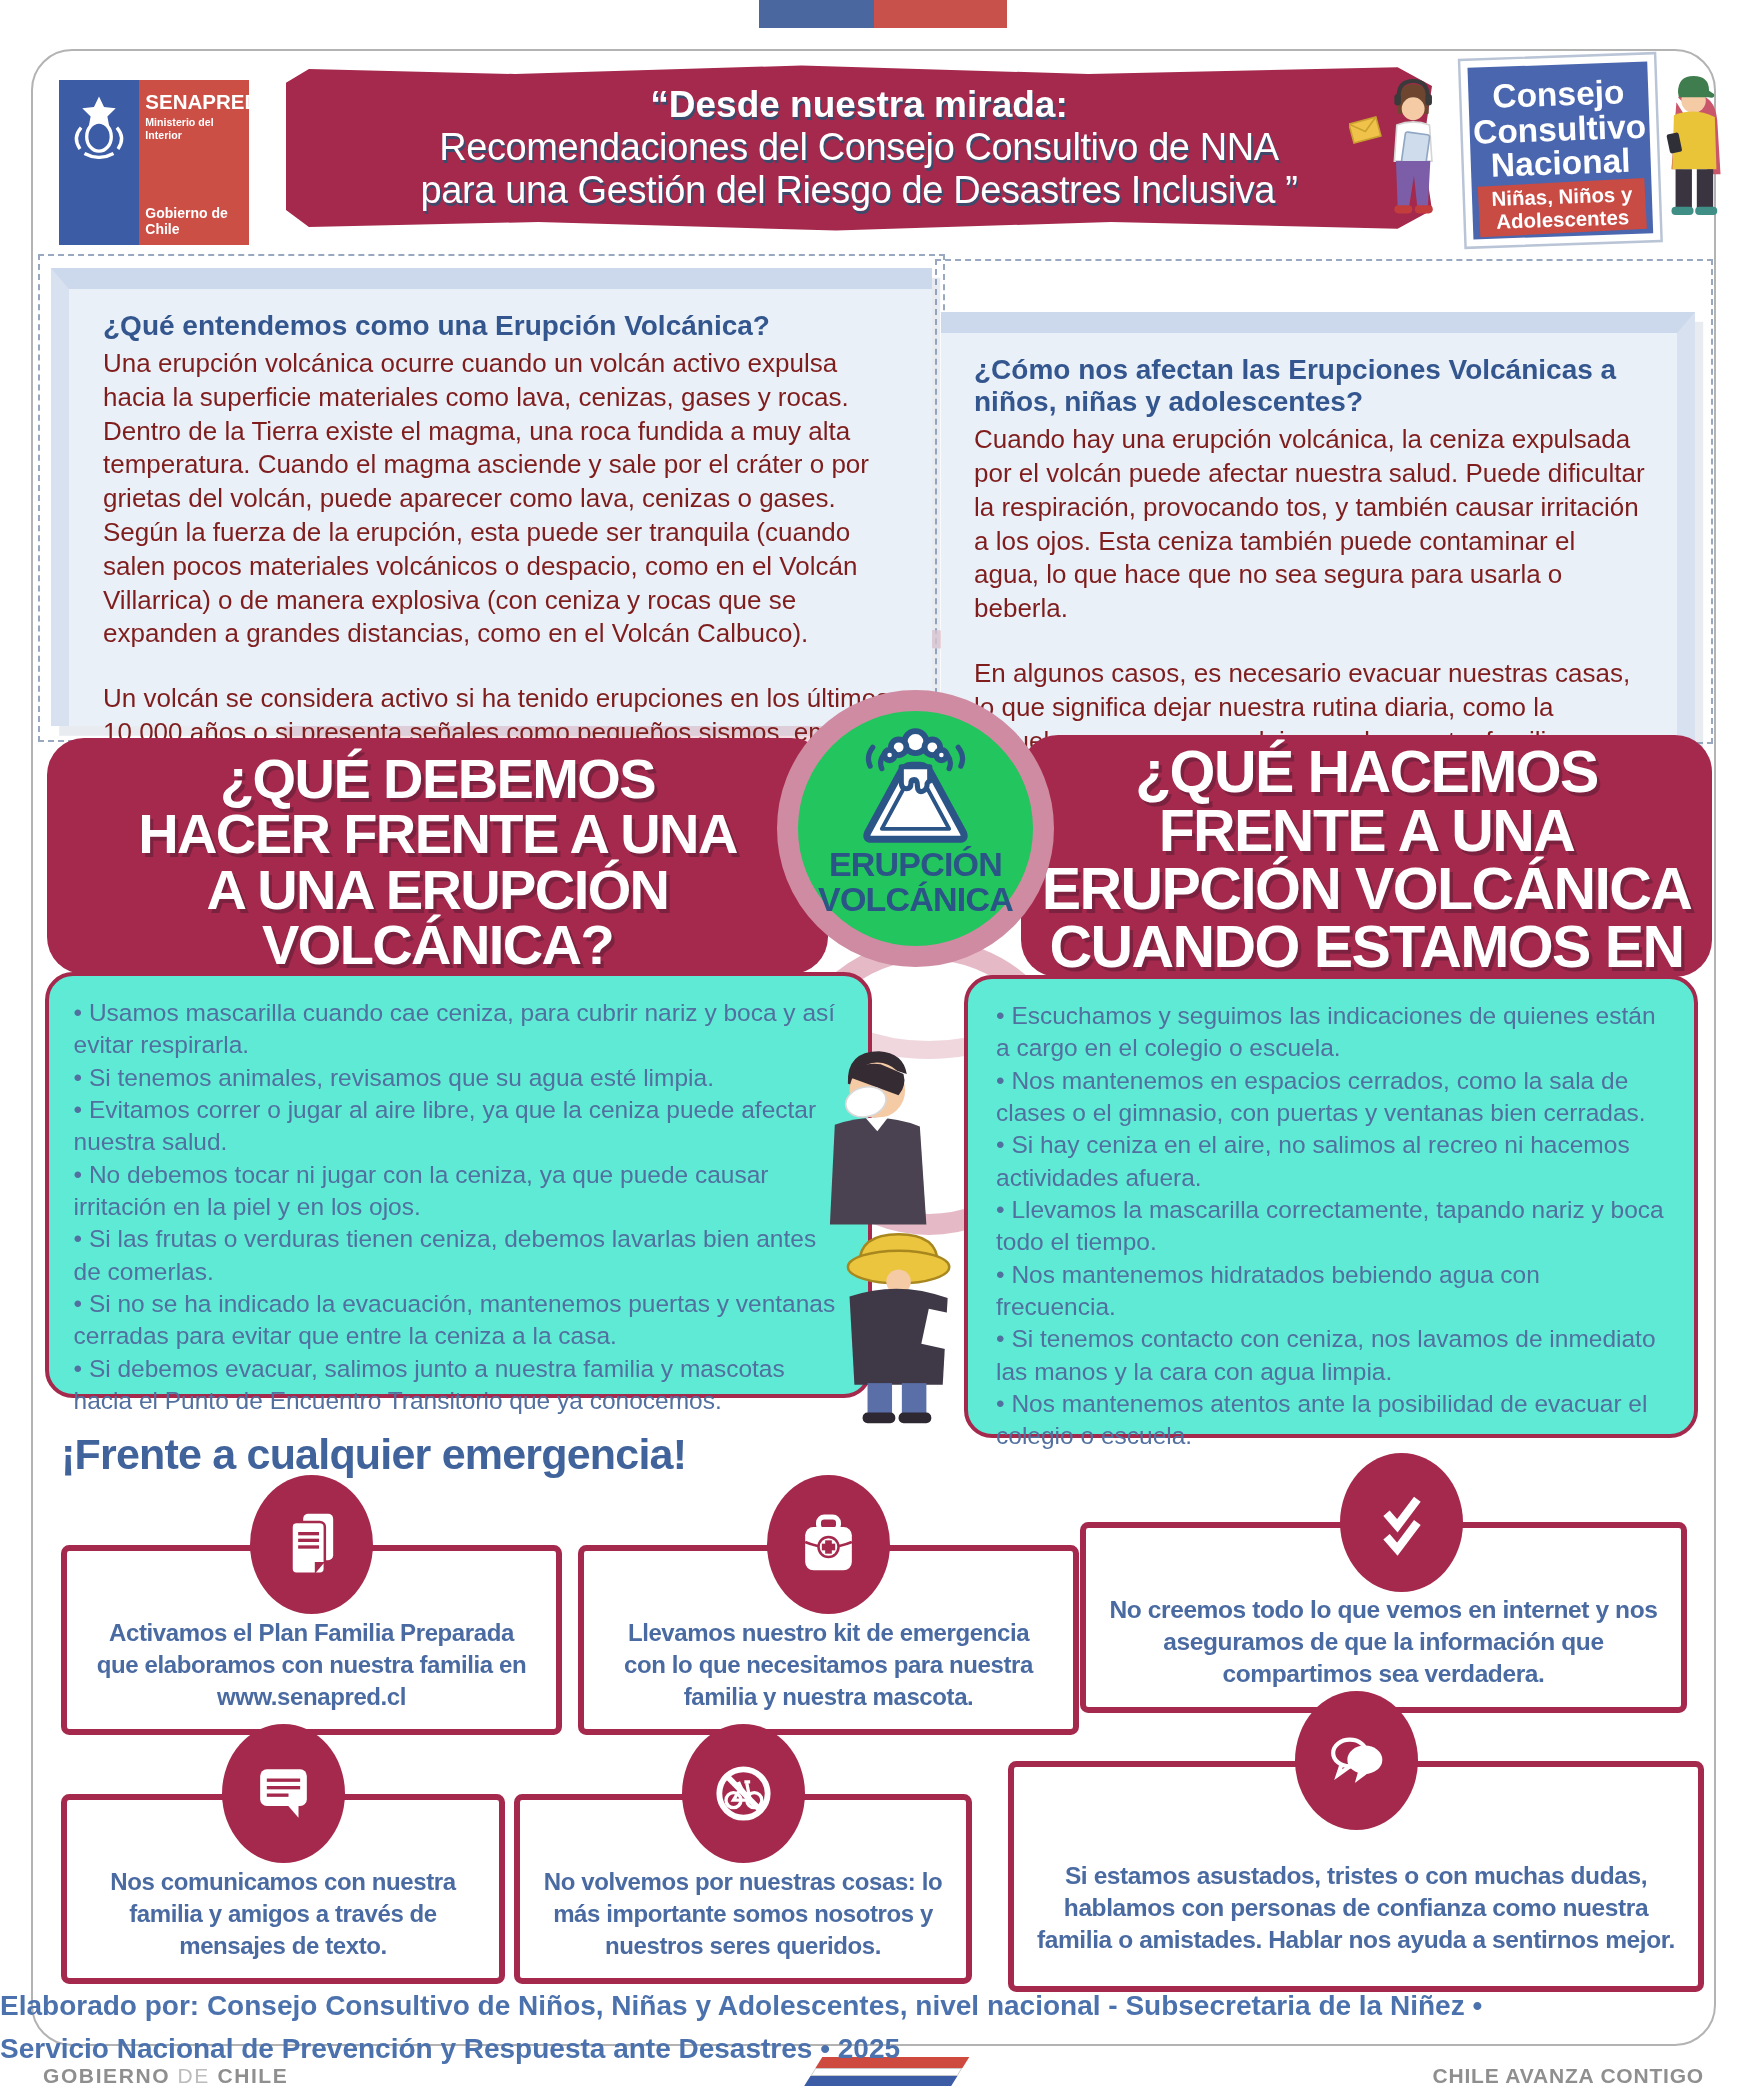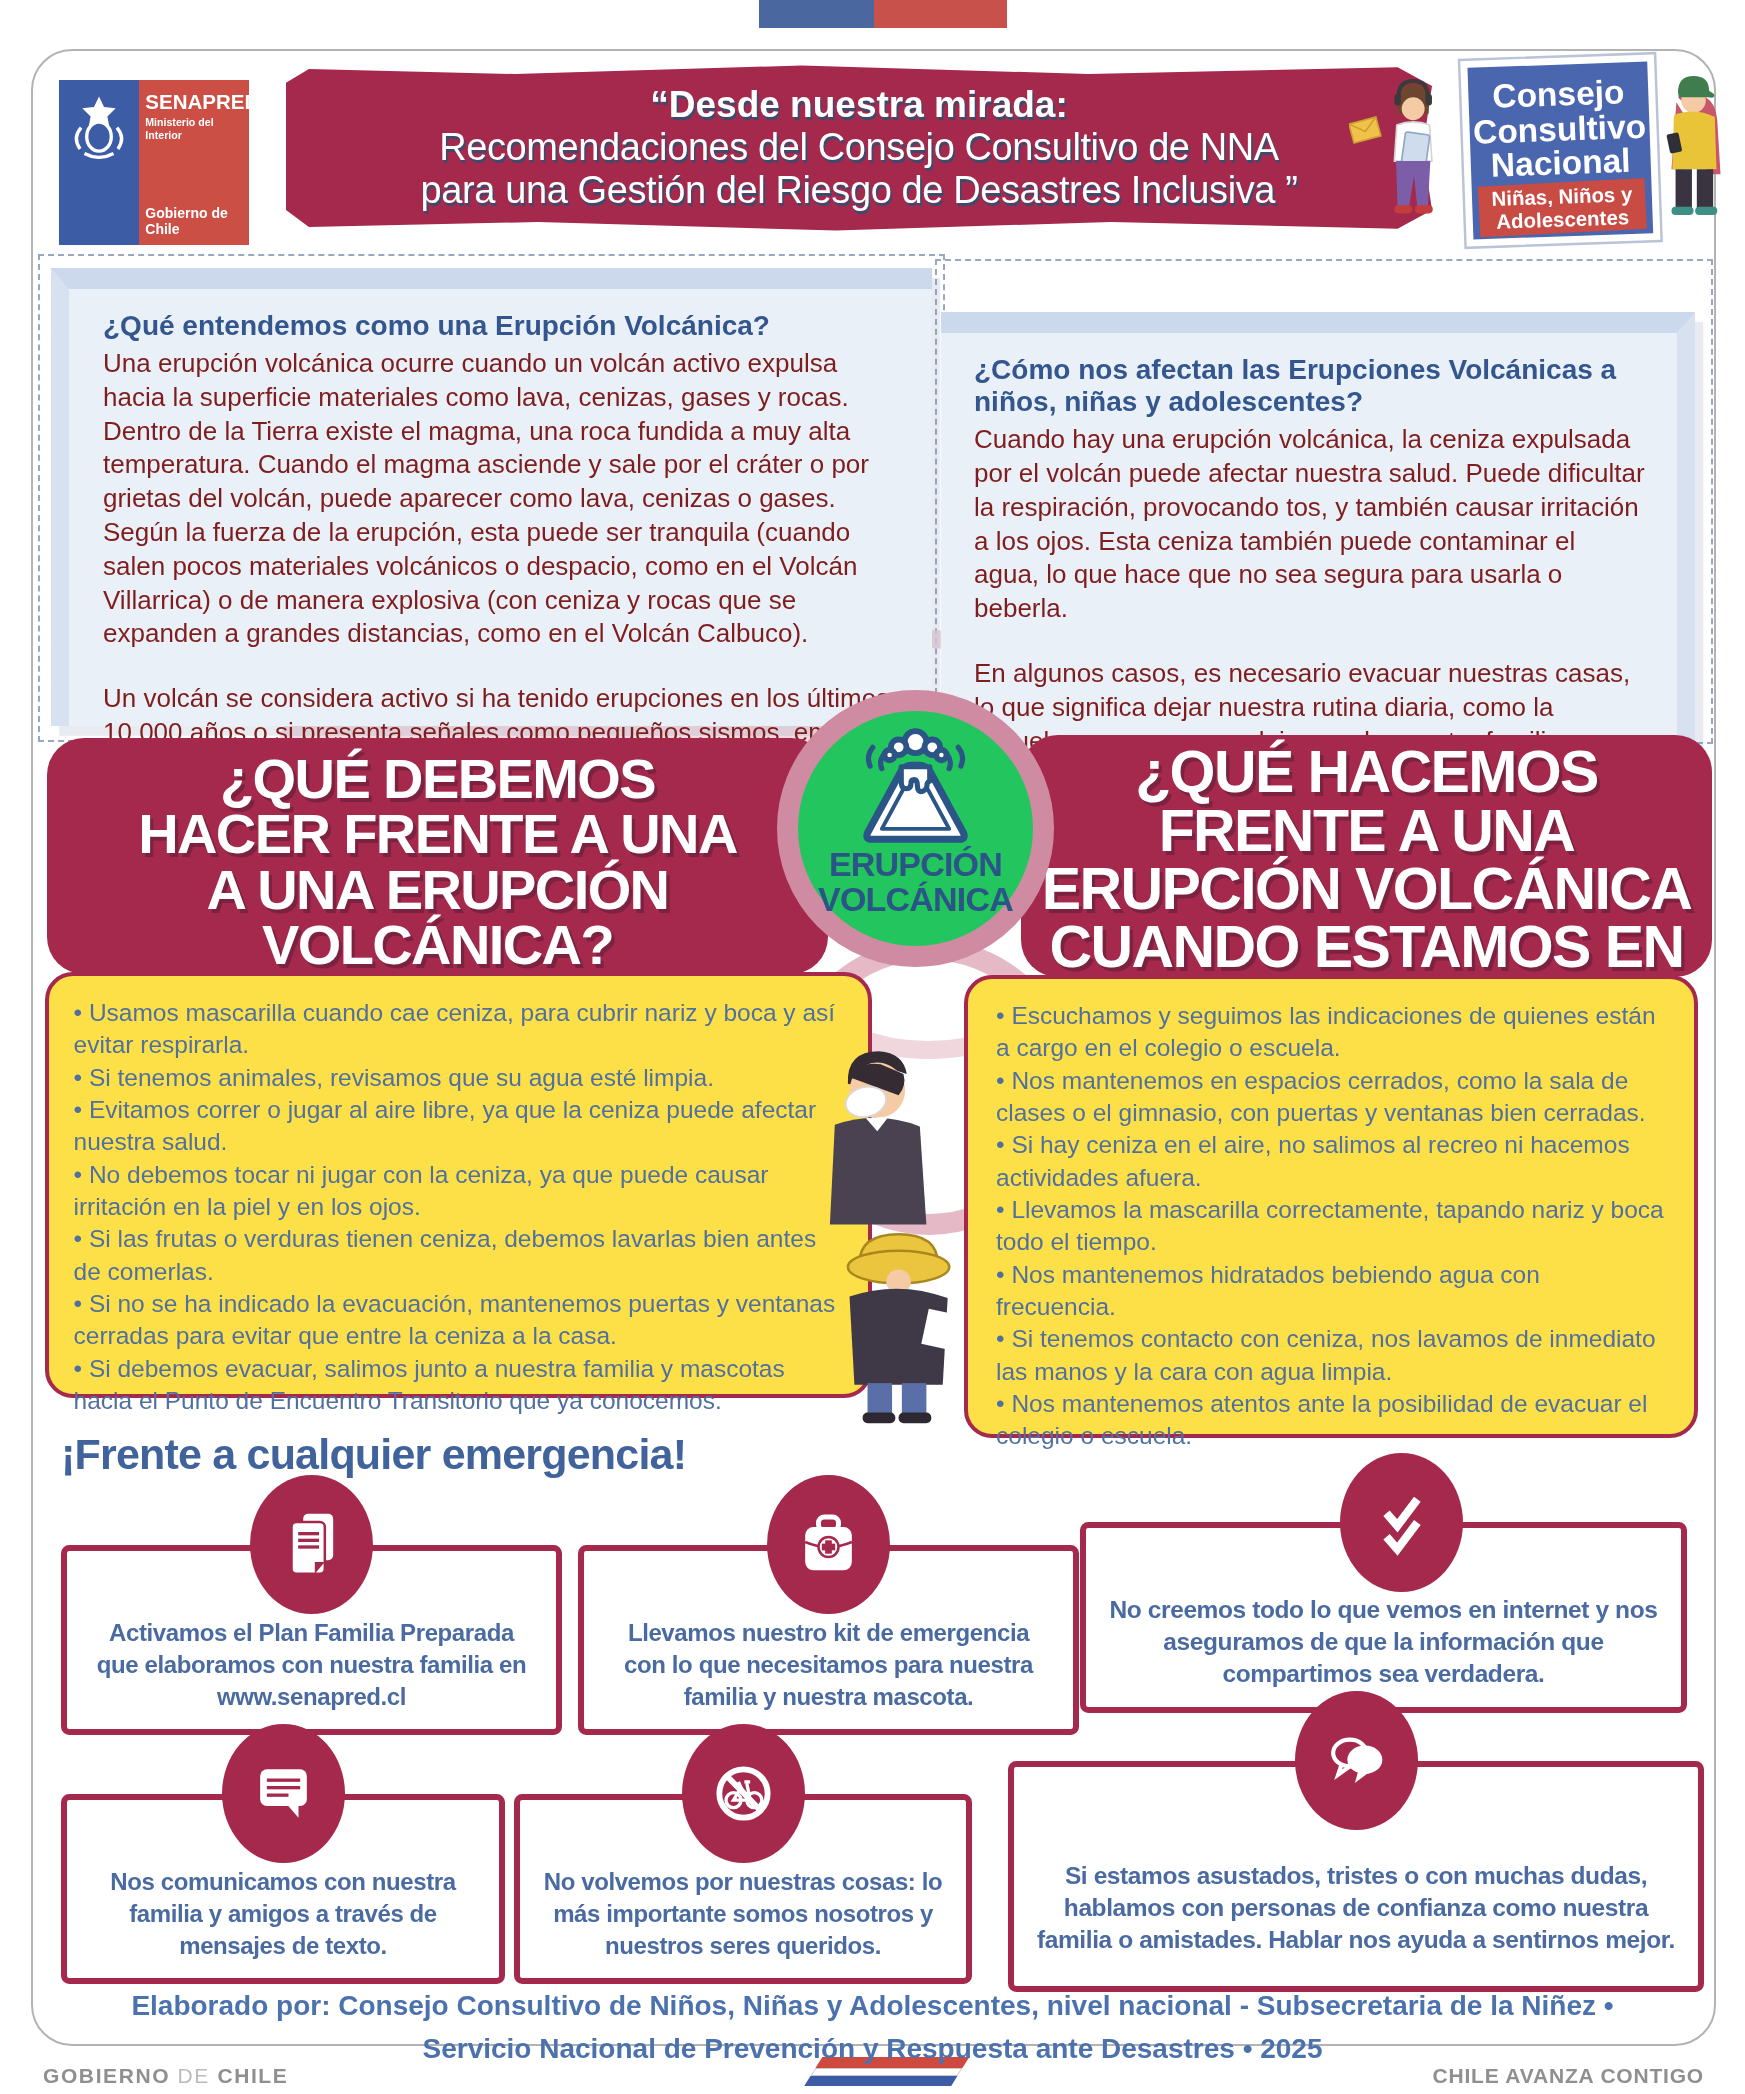--- a/index.html
+++ b/index.html
@@ -59,21 +59,21 @@
   .qhdr div{line-height:0.99;}
   .qhdr-left{left:47px;top:738px;width:781px;height:236px;font-size:56px;padding-top:13px;box-sizing:border-box;}
   .qhdr-right{left:1021px;top:735px;width:691px;height:242px;font-size:59px;padding-top:8.2px;box-sizing:border-box;}
 
   .volcano-badge{position:absolute;left:777px;top:690px;width:277px;height:277px;background:#22c55e;
                  border:21px solid #cf8ba1;border-radius:50%;z-index:3;box-sizing:border-box;
                  display:flex;flex-direction:column;align-items:center;justify-content:flex-start;padding-top:13px;}
   .volcano-label{font-size:34px;font-weight:bold;color:#2b5586;line-height:1.02;letter-spacing:-0.8px;}
 
   
-  .bullet-box{position:absolute;background:#fde047;border:4.9px solid #a5294d;border-radius:28px;
+  .bullet-box{position:absolute;background:#5eead4;border:4.9px solid #a5294d;border-radius:28px;
               box-sizing:border-box;z-index:2;color:#51709f;}
   .bullet-left{left:45px;top:972px;width:827px;height:426px;padding:21px 24.5px;}
   .bullet-right{left:964px;top:975px;width:734px;height:463px;padding:21px 28px;}
   .bullet-box ul{list-style:none;margin:0;padding:0;}
   .bullet-box li{font-size:24.5px;line-height:1.32;}
   .bullet-box li::before{content:"• ";}
 
   .center-illus{position:absolute;left:802px;top:1025px;width:176px;height:399px;z-index:4;}
 
   
@@ -89,21 +89,21 @@
   .card-3 span,.card-6 span{font-size:24.5px;}
   .card-4{left:61px;top:1794px;width:444px;height:190px;}
   .card-5{left:514px;top:1794px;width:458px;height:190px;}
   .card-6{left:1008px;top:1761px;width:696px;height:231px;padding-top:75px;}
   .icon-disc{position:absolute;width:123px;height:139px;background:#a5294d;border-radius:50%;z-index:3;
              display:flex;align-items:center;justify-content:center;}
   .disc-1{left:250px;top:1475px;} .disc-2{left:767px;top:1475px;} .disc-3{left:1340px;top:1453px;}
   .disc-4{left:222px;top:1724px;} .disc-5{left:682px;top:1724px;} .disc-6{left:1295px;top:1691px;}
 
   
-  .credits{position:absolute;left:0;top:1984px;width:1745px;text-align:center;z-index:2;
+  .credits{position:absolute;left:0;top:1984px;width:1745px;z-index:2;
            font-size:28px;font-weight:bold;color:#4c72ae;line-height:1.55;}
   .bb-left{position:absolute;left:43px;top:2064px;font-size:21px;font-weight:bold;color:#8f8f8f;letter-spacing:1.6px;}
   .bb-left .mid{color:#bcbcbc;font-weight:normal;}
   .bb-right{position:absolute;right:41px;top:2064px;font-size:21px;font-weight:bold;color:#8f8f8f;letter-spacing:0.8px;}
   .flag{position:absolute;left:812px;top:2057px;width:147px;height:33px;transform:skewX(-32deg);}
   .flag .fr{height:10.6px;background:#cf4a3e;}
   .flag .fw{height:8.2px;background:#fff;border:0.8px solid #c9c9c9;box-sizing:border-box;}
   .flag .fb{height:10.6px;background:#3d5ca6;}
 </style>
 </head>

